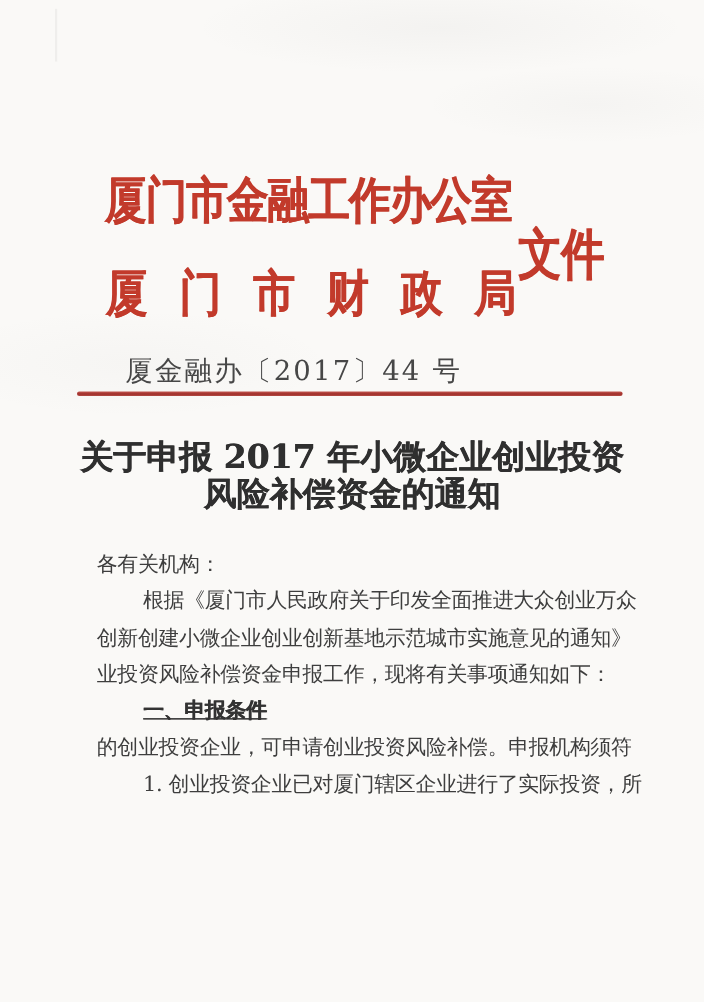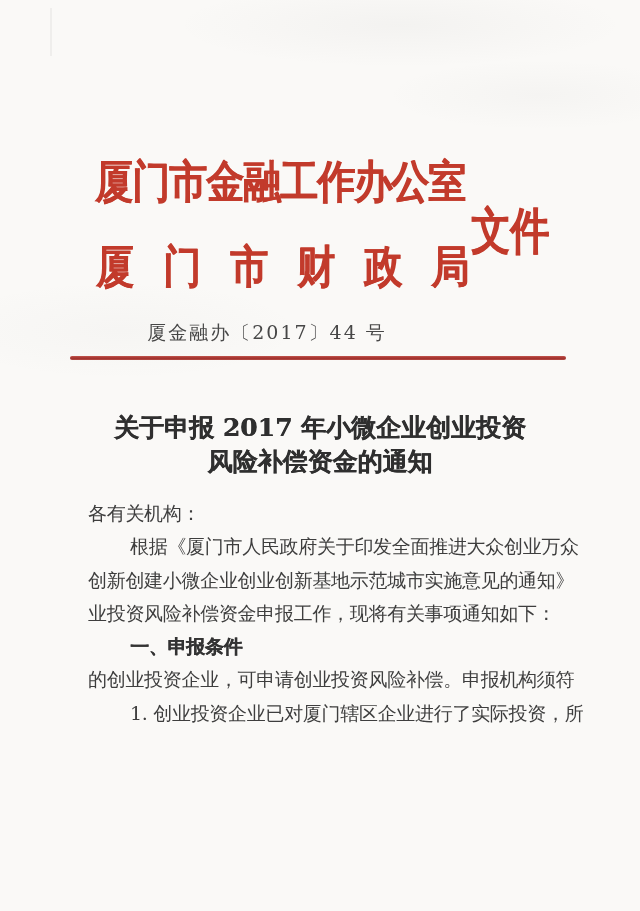--- a/index.html
+++ b/index.html
@@ -68,41 +68,41 @@
     transform-origin: top left;
     text-shadow: 0.8px 0 0 currentColor;
   }
 
   
   .doc-number {
     position: absolute;
     left: 0; top: 320px;
     width: 534px;
     text-align: center;
-    font-size: 19px;
+    font-size: 25px;
     letter-spacing: 2px;
     color: #474747;
   }
 
   
   .red-divider {
     position: absolute;
     left: 70px; top: 356px;
     width: 496px; height: 4px;
     border-radius: 2px;
     background: linear-gradient(180deg, #c2574f 0%, #a02e2a 55%, #b34c45 100%);
   }
 
   
   .doc-title {
     position: absolute;
-    left: 0; top: 411px;
+    left: 0; top: 399px;
     width: 640px;
     text-align: center;
-    font-size: 25px;
+    font-size: 30px;
     font-weight: 700;
     line-height: 34px;
     color: #2f2f2f;
     text-shadow: 0.5px 0 0 currentColor;
   }
 
   
   .doc-body {
     position: absolute;
     left: 88px; top: 497px;
@@ -117,20 +117,21 @@
     line-height: 33.3px;
     white-space: nowrap;
   }
 
   .line.indent { text-indent: 42px; }
 
   .line.bold {
     font-weight: 700;
     color: #333;
     text-shadow: 0.5px 0 0 currentColor;
+    text-decoration: underline;
   }
 </style>
 </head>
 <body>
 
 <div class="page">
 
   <div class="scan-artifact"></div>
 
   <div>

